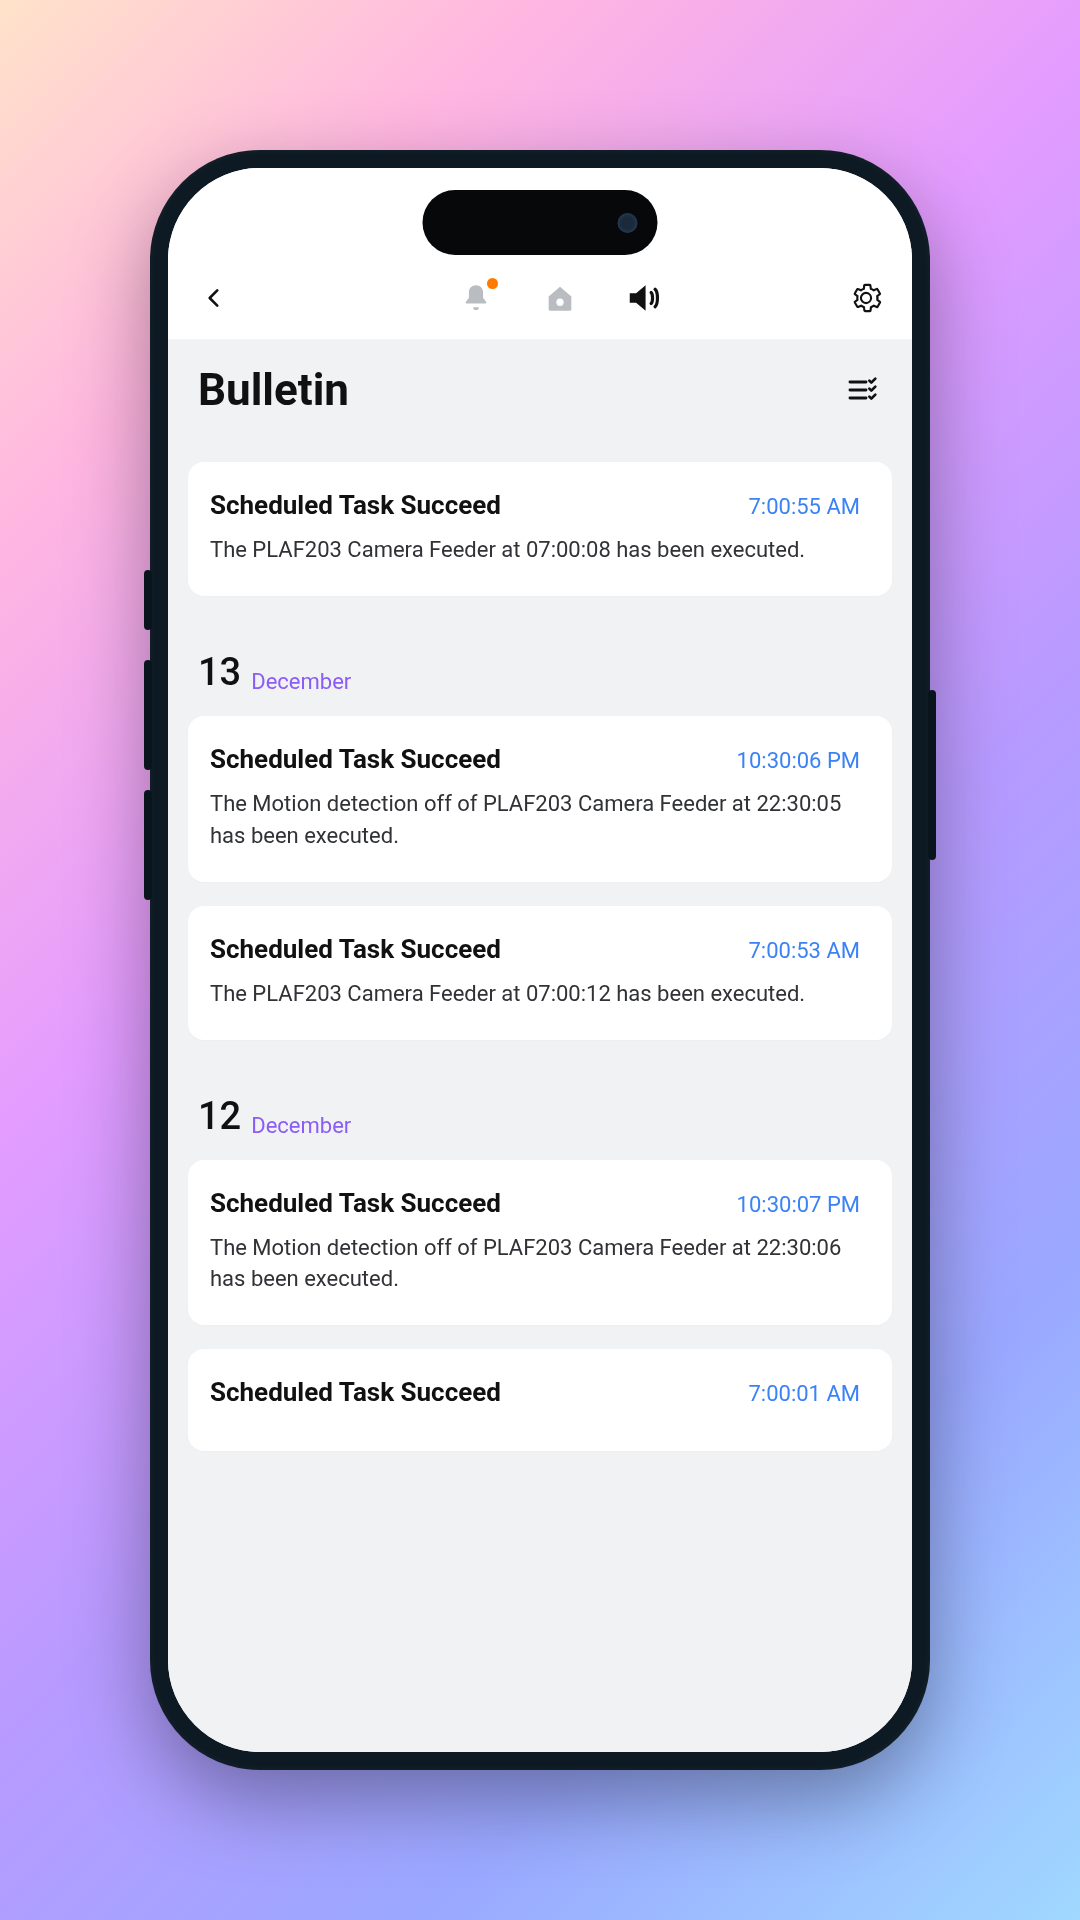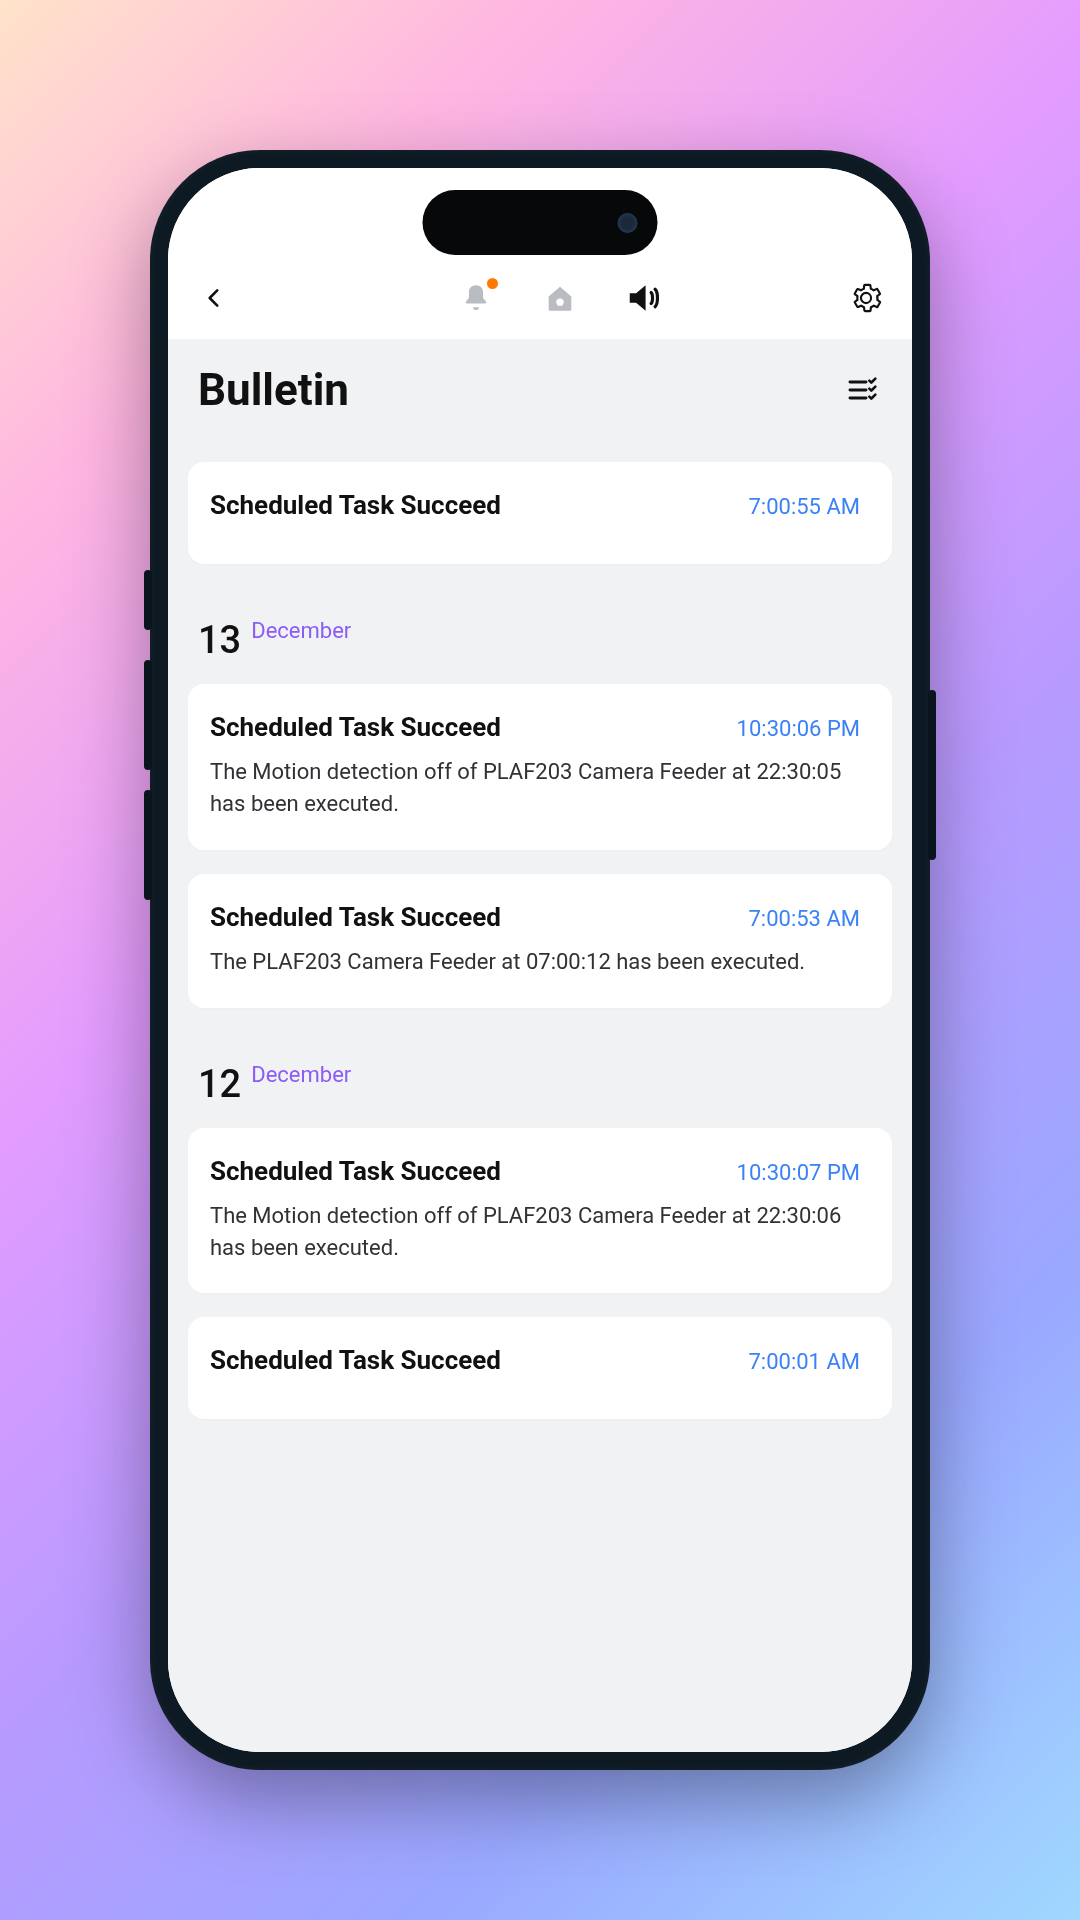--- a/index.html
+++ b/index.html
@@ -65,21 +65,21 @@
 .section-title-row {
   display:flex; align-items:center; justify-content:space-between;
   padding: 24px 30px 20px 30px;
 }
 .section-title {
   font-size:44px; font-weight:700; color:#111;text-align:right;
 }
 .filter-btn { width:40px; height:40px; display:flex; align-items:center; justify-content:center;}
 
 .date-row {
-  display:flex; align-items:flex-start; gap:10px;
+  display:flex; align-items:flex-end; gap:10px;
   padding: 30px 30px 22px 30px;
 }
 .date-day { font-size:38px; font-weight:500; color:#111; }
 .date-month { font-size:22px; color:#8b5cf6; }
 
 .card {
   background:#fff;
   border-radius:16px;
   margin: 0 20px 24px 20px;
   padding: 28px 32px 30px 22px;
@@ -159,20 +159,21 @@
       </div>
 
       <div class="first-gap"></div>
 
       <div id="groups-root">
           <div class="card">
             <div class="card-head">
               <div class="card-title">Scheduled Task Succeed</div>
               <div class="card-time">7:00:55 AM</div>
             </div>
+            <div class="card-body">The PLAF203 Camera Feeder at 07:00:08 has been executed.</div>
           </div>
           <div class="date-row">
             <span class="date-day">13</span>
             <span class="date-month">December</span>
           </div>
           <div class="card">
             <div class="card-head">
               <div class="card-title">Scheduled Task Succeed</div>
               <div class="card-time">10:30:06 PM</div>
             </div>

